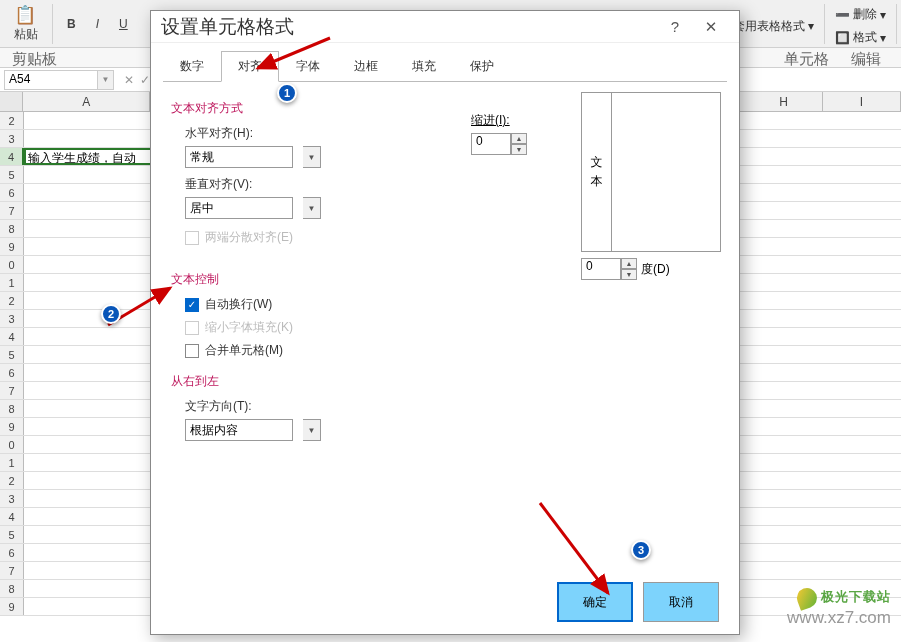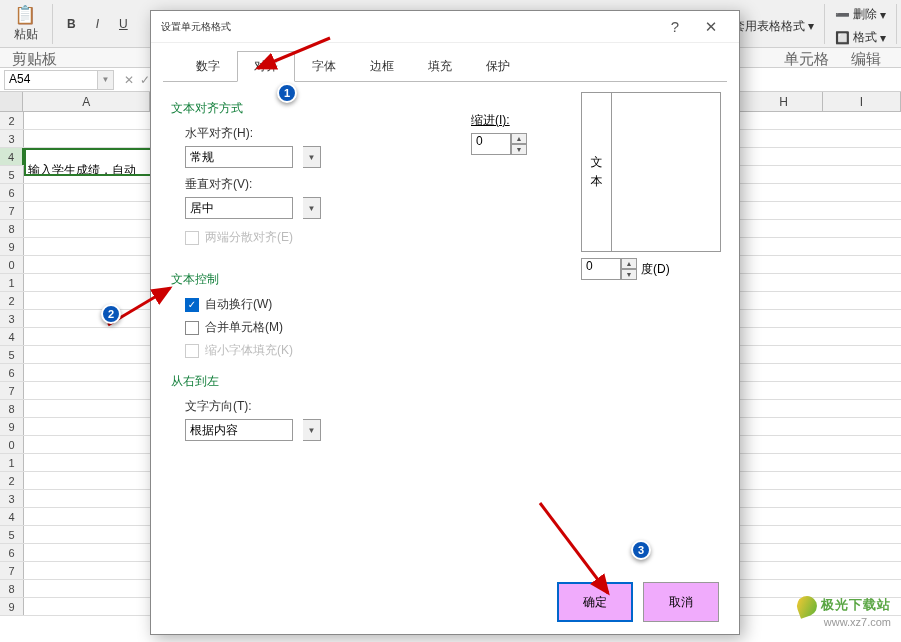--- a/index.html
+++ b/index.html
@@ -24,38 +24,38 @@
     .sheet-area { position: absolute; top: 92px; left: 0; right: 0; bottom: 0; background: #fff; }
     .col-headers { display: flex; height: 20px; background: #f0f0f0; border-bottom: 1px solid #bbb; }
     .rowhead-corner { width: 24px; border-right: 1px solid #bbb; background: #e8e8e8; }
     .col-h { border-right: 1px solid #bbb; text-align: center; line-height: 20px; color: #444; background: #f0f0f0; }
     .col-A { width: 130px; }
     .col-std { width: 80px; }
     
     .row { display: flex; height: 18px; border-bottom: 1px solid #ddd; }
     .row-h { width: 24px; border-right: 1px solid #bbb; background: #f0f0f0; text-align: center; line-height: 18px; color: #444; font-size: 11px; }
     .row-h.sel { background: #d4e8d4; border-right: 2px solid #2a7a2a; }
-    .cell { border-right: 1px solid #eee; padding: 12px 2px; overflow: hidden; white-space: nowrap; }
+    .cell { border-right: 1px solid #eee; padding: 0 2px; overflow: hidden; white-space: nowrap; }
     .cell-A { width: 130px; }
     .row-sel .cell-A { border: 2px solid #2a7a2a; background: #fff; }
     
     
     .dialog { position: absolute; left: 150px; top: 10px; width: 590px; height: 625px; background: #fff; border: 1px solid #888; box-shadow: 4px 4px 16px rgba(0,0,0,0.3); z-index: 100; }
     .dlg-title { height: 32px; display: flex; align-items: center; padding: 0 10px; border-bottom: 1px solid #eee; }
-    .dlg-title-text { flex: 1; font-size: 10px; color: #333; }
+    .dlg-title-text { flex: 1; font-size: 19px; color: #333; }
     .dlg-help, .dlg-close { width: 36px; height: 28px; display: flex; align-items: center; justify-content: center; font-size: 15px; color: #555; cursor: pointer; }
     
-    .tabs { display: flex; padding: 8px 28px 0; }
+    .tabs { display: flex; padding: 8px 12px 0; }
     .tab { padding: 6px 16px; border: 1px solid transparent; color: #333; cursor: pointer; font-size: 12px; }
     .tab.active { border: 1px solid #bbb; border-bottom: 1px solid #fff; background: #fff; position: relative; z-index: 2; }
     .tab-line { border-top: 1px solid #bbb; margin: -1px 12px 0; }
     
     .dlg-body { padding: 12px 20px; position: relative; height: 510px; }
     
-    .group-lbl { margin: 6px 0 8px; color: #15803d; }
+    .group-lbl { margin: 6px 0 8px; color: #be185d; }
     .field-row { display: flex; align-items: center; margin: 4px 16px 4px 14px; gap: 10px; }
     .field-lbl { width: 90px; color: #333; }
     .combo { width: 108px; height: 22px; border: 1px solid #999; display: flex; align-items: center; padding: 0 4px; background: #fff; }
     .combo-arrow { width: 18px; height: 22px; border: 1px solid #999; border-left: none; background: #f0f0f0; display: flex; align-items: center; justify-content: center; font-size: 8px; color: #555; cursor: pointer; }
     
     .indent-block { position: absolute; left: 320px; top: 30px; }
     .indent-lbl { margin-bottom: 4px; text-decoration: underline; }
     .spinner { display: flex; }
     .spinner-input { width: 40px; height: 22px; border: 1px solid #999; padding: 0 4px; }
     .spinner-btns { display: flex; flex-direction: column; }
@@ -74,30 +74,30 @@
     .orient-box { border: 1px solid #999; height: 160px; display: flex; }
     .orient-vtext { width: 30px; border-right: 1px solid #999; display: flex; flex-direction: column; align-items: center; justify-content: center; gap: 2px; }
     .orient-arc { flex: 1; position: relative; padding: 8px; }
     .orient-dot { position: absolute; width: 6px; height: 6px; background: #333; transform: rotate(45deg); }
     .orient-dot.red { background: #c33; }
     .orient-text { position: absolute; left: 12px; top: 72px; font-size: 11px; }
     .orient-line { position: absolute; left: 38px; top: 76px; width: 50px; height: 1px; background: #333; }
     .degree-row { display: flex; align-items: center; margin-top: 6px; gap: 4px; }
     
     .dlg-footer { position: absolute; bottom: 12px; right: 20px; display: flex; gap: 10px; }
-    .btn { width: 76px; height: 40px; border: 1px solid #999; background: #f0abfc; cursor: pointer; display: flex; align-items: center; justify-content: center; margin-top: 7px; }
+    .btn { width: 76px; height: 40px; border: 1px solid #999; background: #7dd3fc; cursor: pointer; display: flex; align-items: center; justify-content: center; margin-top: 7px; }
     .btn.primary { border: 2px solid #0066cc; }
     
     
     .marker { position: absolute; width: 20px; height: 20px; border-radius: 50%; background: #0855b8; border: 2px solid #fff; box-shadow: 0 2px 4px rgba(0,0,0,0.4); color: #fff; font-weight: bold; display: flex; align-items: center; justify-content: center; font-size: 11px; z-index: 200; }
     .arrow { position: absolute; z-index: 190; pointer-events: none; }
     
     .watermark { position: absolute; right: 10px; bottom: 14px; z-index: 300; text-align: right; font-size: 13px; color: #888; }
     .watermark .cn { color: #5aa644; font-weight: bold; letter-spacing: 1px; }
-    .watermark .url { color: #999; font-size: 11px; }
+    .watermark .url { color: #999; font-size: 17px; }
     .wm-logo { display: inline-block; width: 20px; height: 20px; border-radius: 50% 50% 50% 0; background: linear-gradient(135deg, #f9c933, #5fb337); transform: rotate(-20deg); vertical-align: middle; margin-right: 4px; }
   </style>
 </head>
 <body>
 
 <div class="excel-bg">
   <div class="ribbon">
     <div class="ribbon-item">
       <div style="font-size:18px">📋</div>
       <div>粘贴</div>
@@ -308,26 +308,26 @@
       <div class="cb-lbl disabled">两端分散对齐(E)</div>
     </div>
 
     <div class="group-lbl" style="margin-top:25px">文本控制</div>
 
     <div class="checkbox-row">
       <div class="cb checked">✓</div>
       <div class="cb-lbl">自动换行(W)</div>
     </div>
     <div class="checkbox-row">
+      <div class="cb disabled"></div>
+      <div class="cb-lbl disabled">缩小字体填充(K)</div>
+    </div>
+    <div class="checkbox-row">
       <div class="cb"></div>
       <div class="cb-lbl">合并单元格(M)</div>
-    </div>
-    <div class="checkbox-row">
-      <div class="cb disabled"></div>
-      <div class="cb-lbl disabled">缩小字体填充(K)</div>
     </div>
 
     <div class="group-lbl" style="margin-top:14px">从右到左</div>
     <div class="field-row">
       <div class="field-lbl">文字方向(T):</div>
     </div>
     <div class="field-row">
       <div class="combo">根据内容</div>
       <div class="combo-arrow">▼</div>
     </div>

